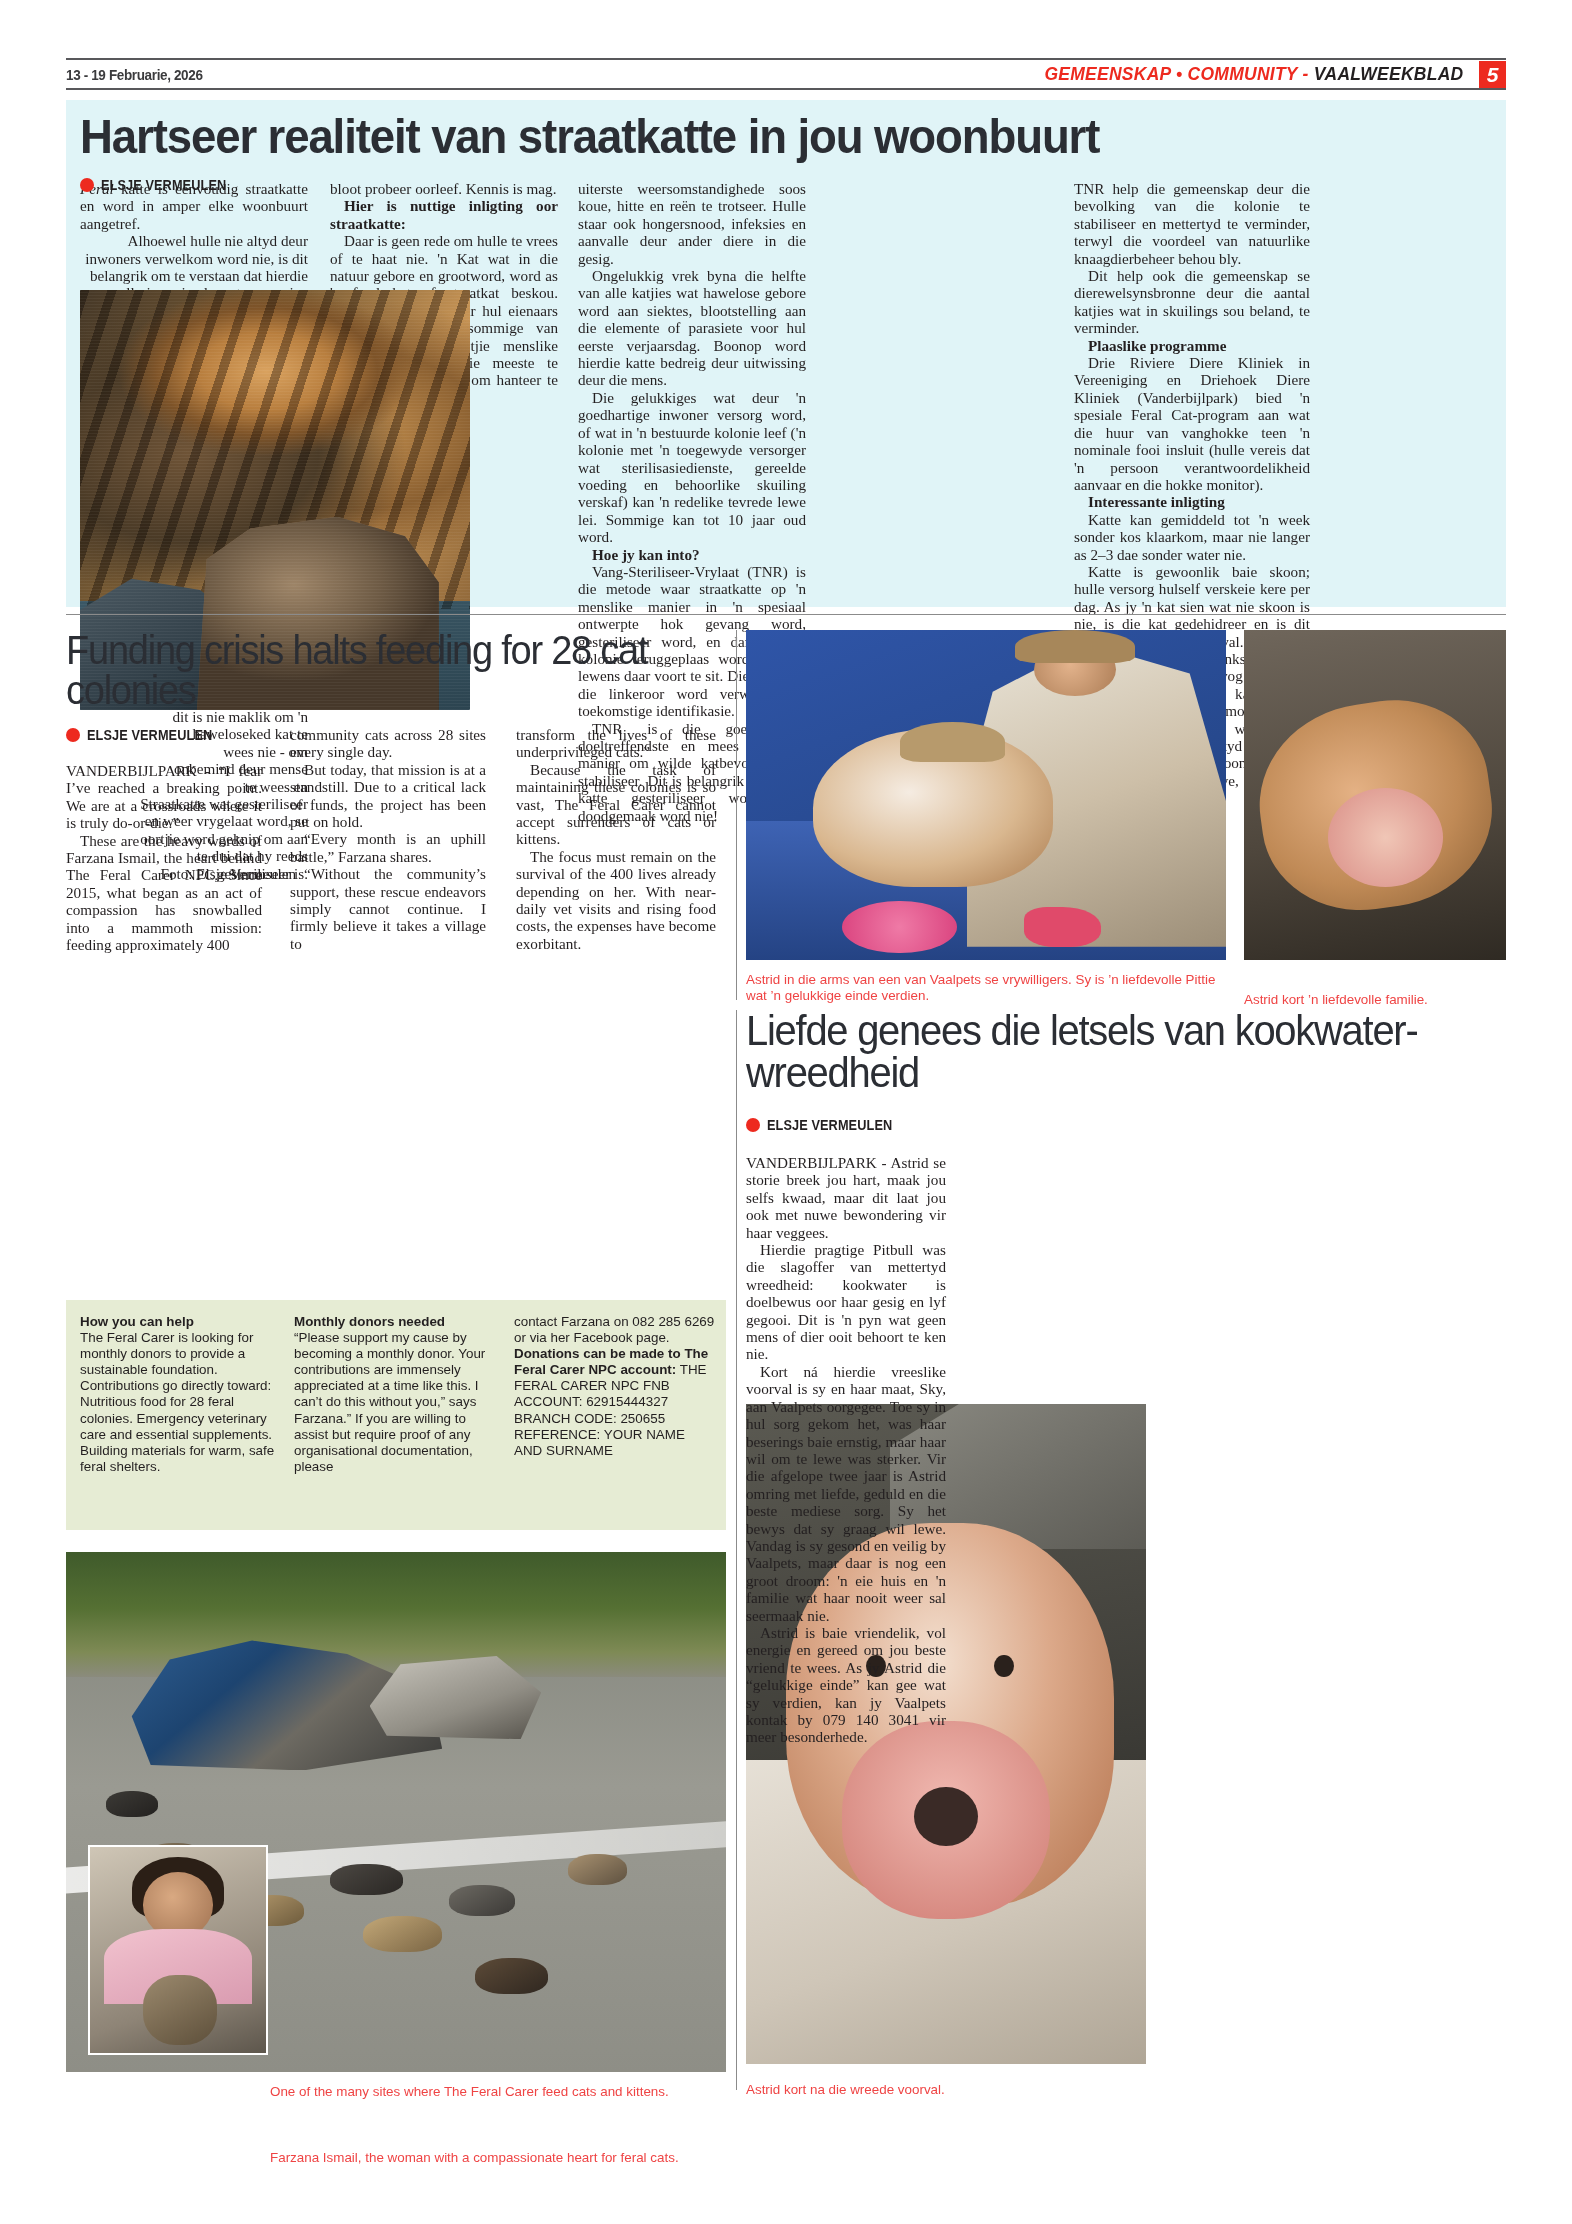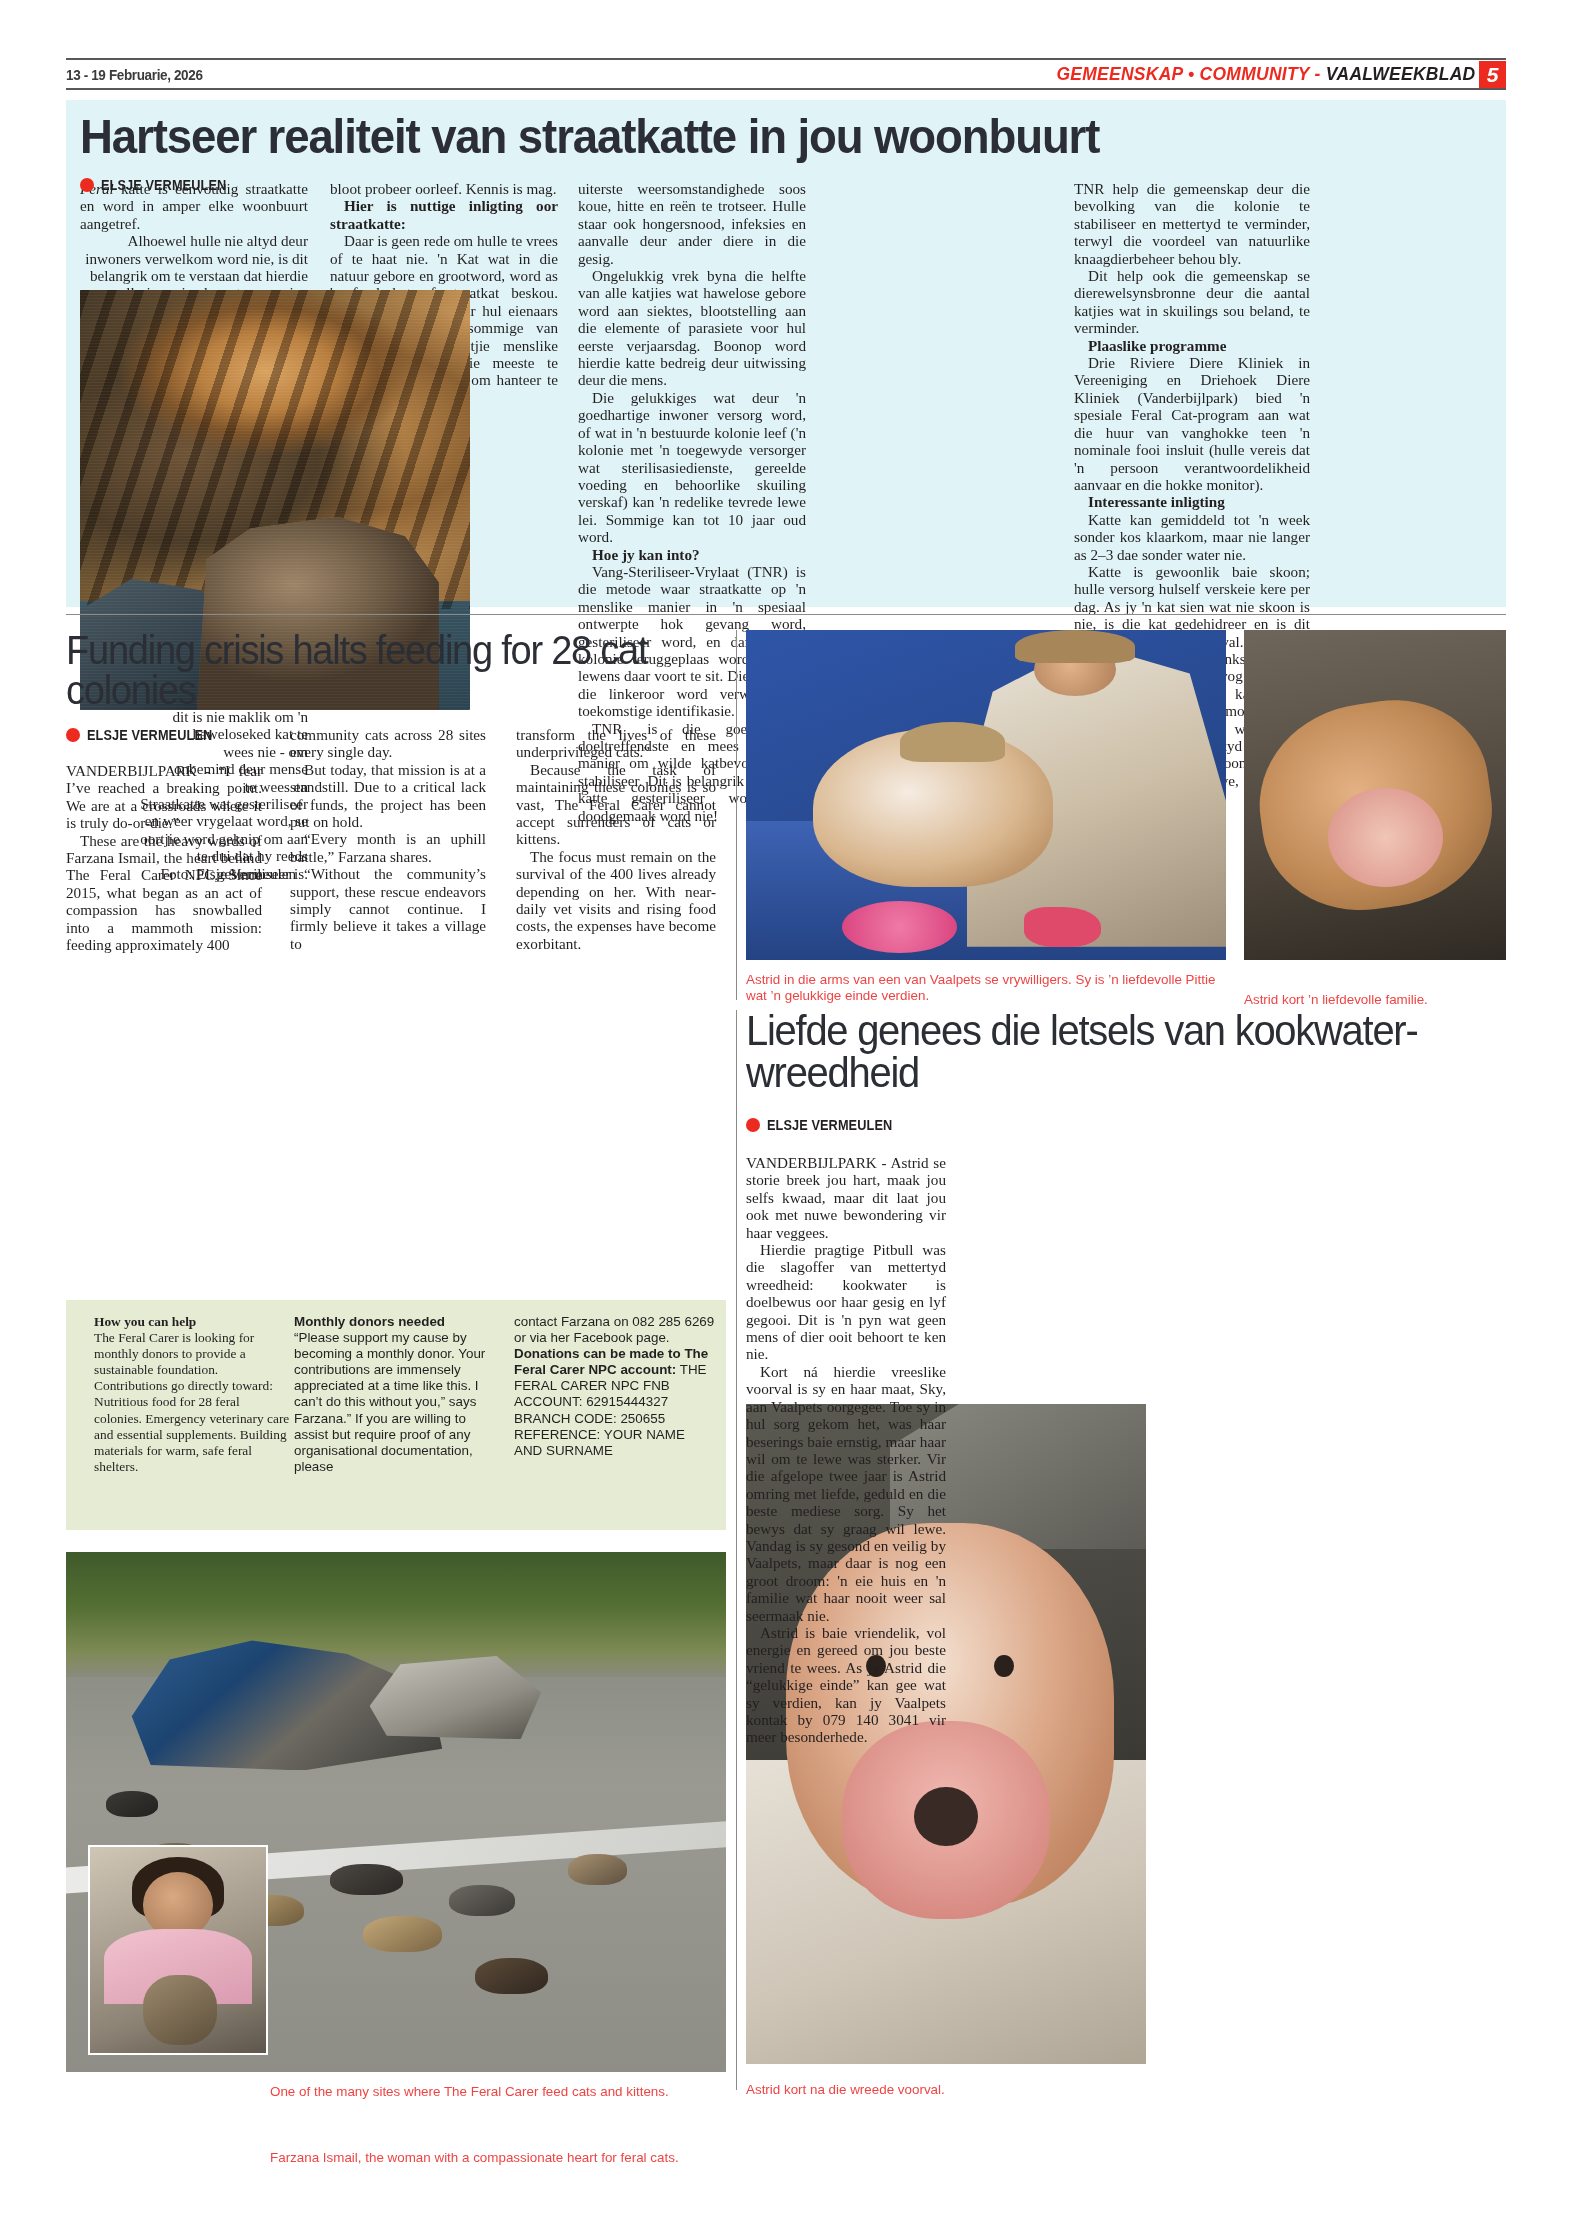--- a/index.html
+++ b/index.html
@@ -11,21 +11,21 @@
     overflow:hidden;
   }
   .page{position:relative;width:1572px;height:2224px;border-radius:28px;}
 
   
   .masthead{position:absolute;left:66px;top:58px;width:1440px;
     border-top:2px solid #58585b;border-bottom:2px solid #58585b;height:28px;
     display:flex;align-items:center;justify-content:space-between;}
   .mast-date{font-family:"Liberation Sans",sans-serif;font-size:15px;font-weight:600;
     letter-spacing:-0.4px;color:#3b3b3d;transform:scaleX(.9);transform-origin:left center;}
-  .mast-right{display:flex;align-items:center;gap:4px;}
+  .mast-right{display:flex;align-items:center;gap:16px;}
   .mast-title{font-family:"Liberation Sans",sans-serif;font-weight:bold;font-style:italic;
     font-size:19px;letter-spacing:0.3px;color:#ed2a1f;transform:scaleX(.92);transform-origin:right center;}
   .mast-title b{color:#231f20;}
   .mast-page{background:#ed2a1f;color:#fff;font-family:"Liberation Sans",sans-serif;
     font-weight:bold;font-style:italic;font-size:21px;line-height:27px;width:27px;height:27px;
     text-align:center;}
 
   
   .byline{display:flex;align-items:center;gap:7px;margin-bottom:9px;}
   .byline .dot{width:14px;height:14px;border-radius:50%;background:#ed2a1f;flex:none;}
@@ -85,21 +85,21 @@
   .a2 .cols{position:absolute;left:0;top:104px;width:660px;}
   .a2c{position:absolute;top:0;width:196px;}
   .a2c1{left:0;}
   .a2c2{left:224px;}
   .a2c3{left:450px;width:200px;}
 
   
   .helpbox{position:absolute;left:66px;top:1300px;width:660px;height:230px;background:#e6ecd4;}
   .helpbox .hcol{position:absolute;top:14px;width:196px;
     font-family:"Liberation Sans",sans-serif;font-size:13.4px;line-height:16.1px;color:#231f20;}
-  .helpbox .h1c{left:28px;font-family:Liberation Serif, serif;}
+  .helpbox .h1c{left:14px;}
   .helpbox .h2c{left:228px;}
   .helpbox .h3c{left:448px;width:202px;}
   .helpbox b{font-weight:bold;}
 
   
   .dumpphoto{position:absolute;left:66px;top:1552px;width:660px;height:520px;overflow:hidden;}
   .dumpphoto .ground{position:absolute;inset:0;
     background:linear-gradient(180deg,#6c6f66 0%,#8a8c83 18%,#9a9a92 45%,#8e8e86 100%);}
   .dumpphoto .grass{position:absolute;left:0;top:0;width:100%;height:24%;
     background:linear-gradient(180deg,#3f5a2b 0%,#557033 45%,#7e8a55 80%,#8b8b7d 100%);}

